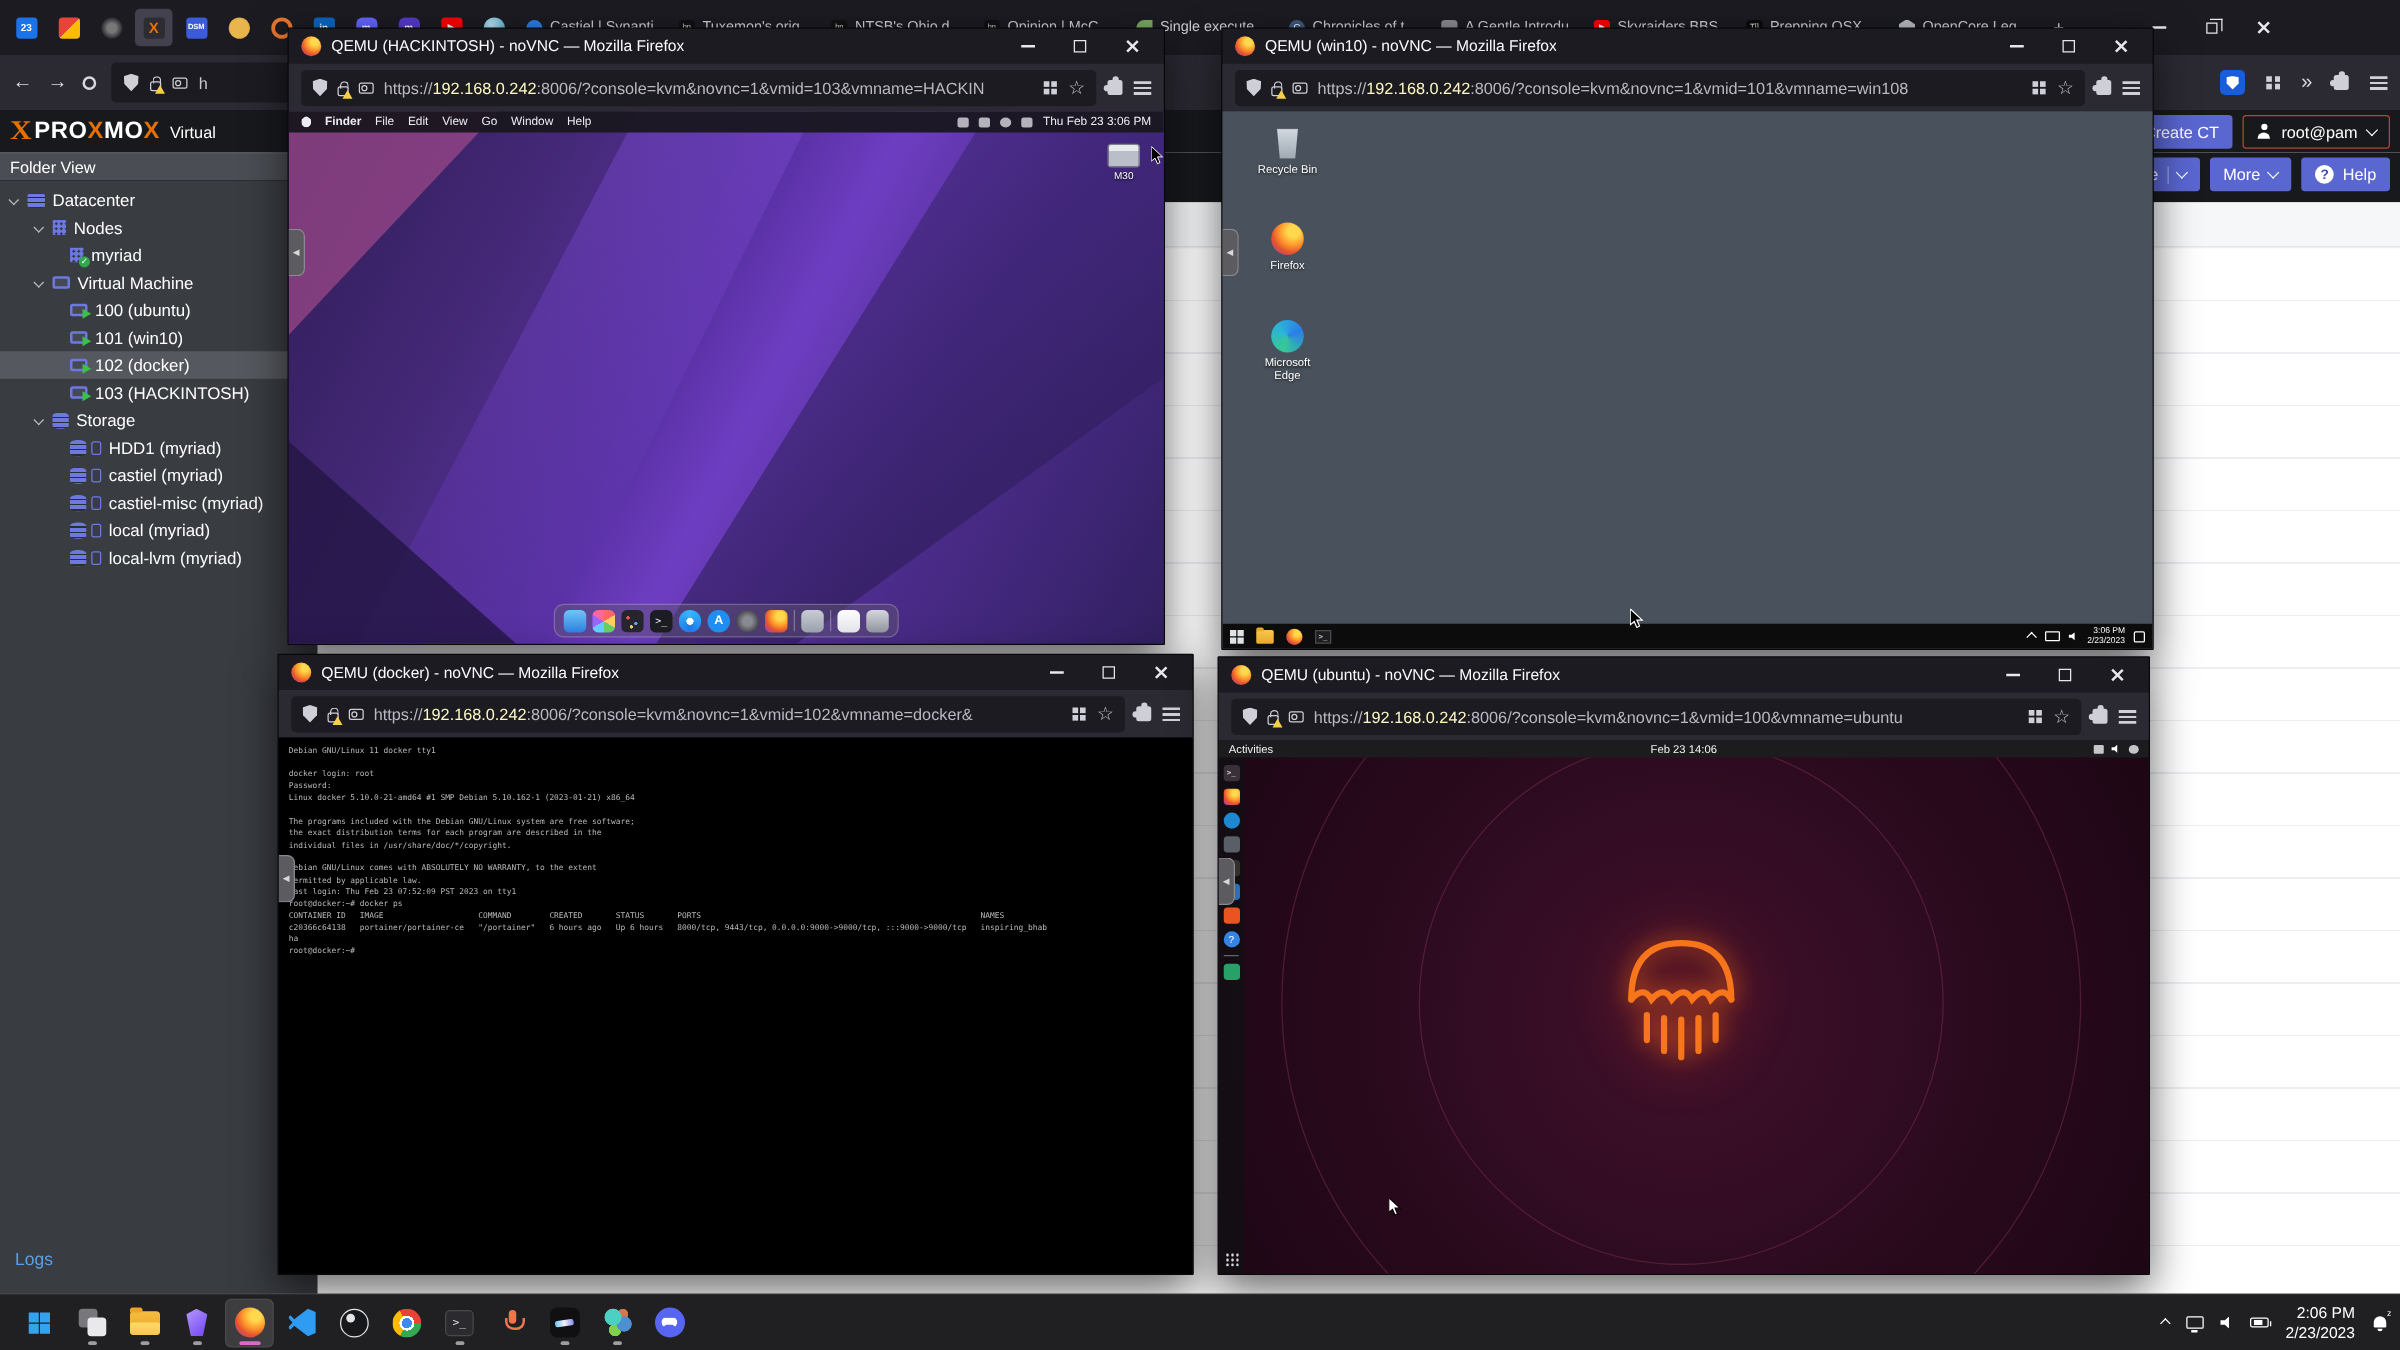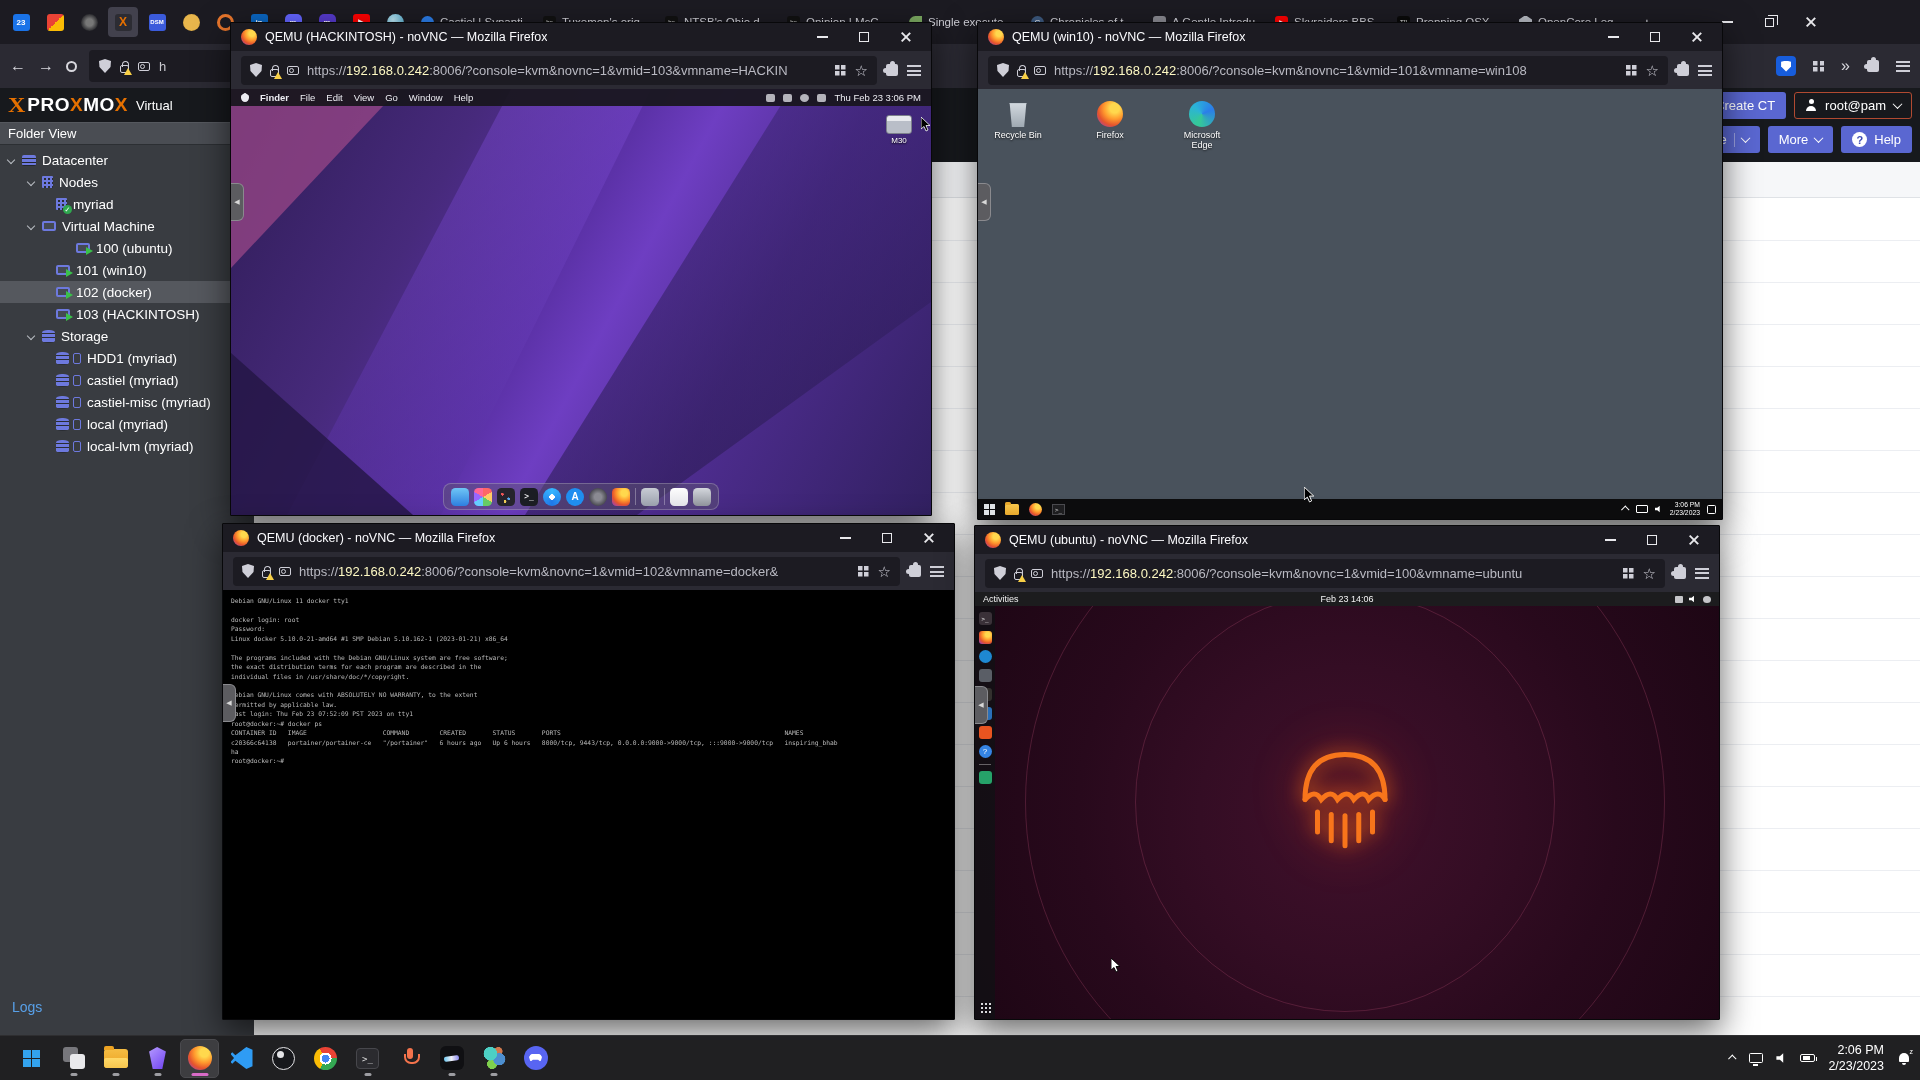--- a/index.html
+++ b/index.html
@@ -127,21 +127,21 @@
 .cput{height:13px;background:#2d2d31;border-radius:4px 4px 0 0;color:#bdbdc4;font-size:7.5px;display:flex;align-items:center;justify-content:center;position:relative}
 .cpudots{position:absolute;left:4px;top:4.5px;width:4px;height:4px;border-radius:50%;background:#6b6b70;box-shadow:6px 0 0 #6b6b70,12px 0 0 #6b6b70}
 .core{height:32px;position:relative;border-bottom:1px solid #222}
 .core .cl{position:absolute;left:4px;top:2px;color:#e8e8ee;font-size:7px;font-weight:bold}
 .spark{position:absolute;left:2px;right:2px;bottom:1px;height:8px;background:repeating-linear-gradient(90deg,#44a33c 0 1px,transparent 1px 2.6px)}
 .spark::after{content:'';position:absolute;left:58%;bottom:0;width:9px;height:13px;background:repeating-linear-gradient(90deg,#b5463a 0 1px,transparent 1px 2.4px)}
 .spark::before{content:'';position:absolute;left:20%;bottom:0;width:7px;height:10px;background:repeating-linear-gradient(90deg,#b5463a 0 1px,transparent 1px 2.4px)}
 
 
 .w10{background:#49525c}
-.w10icons{position:absolute;left:8px;top:12px;display:flex;flex-direction:row;gap:28px;z-index:3}
+.w10icons{position:absolute;left:20px;top:12px;display:flex;flex-direction:column;gap:38px;z-index:3}
 .w10i{width:64px;display:flex;flex-direction:column;align-items:center;gap:3px}
 .w10i .lb{color:#fff;font-size:9px;text-align:center;text-shadow:0 1px 2px rgba(0,0,0,.8);line-height:1.15}
 .binbox{width:22px;height:26px;background:linear-gradient(180deg,#d7dde3,#9fa9b2);clip-path:polygon(12% 8%,88% 8%,78% 100%,22% 100%);position:relative}
 .binbox::before{content:'';position:absolute;top:0;left:2px;right:2px;height:3px;background:#c2cad1}
 .edgec{width:26px;height:26px;border-radius:50%;background:conic-gradient(from 210deg,#35c79a,#2bb3d9 30%,#2b7de9 60%,#35c79a 95%)}
 .w10bar{position:absolute;left:0;right:0;bottom:0;height:20px;background:#0c0c0d;display:flex;align-items:center;gap:10px;padding:0 6px;z-index:6}
 .w10start{width:11px;height:11px;background:linear-gradient(#dfe3e6,#dfe3e6) 0 0/5px 5px no-repeat,linear-gradient(#dfe3e6,#dfe3e6) 6px 0/5px 5px no-repeat,linear-gradient(#dfe3e6,#dfe3e6) 0 6px/5px 5px no-repeat,linear-gradient(#dfe3e6,#dfe3e6) 6px 6px/5px 5px no-repeat}
 .w10fold{width:14px;height:11px;background:linear-gradient(180deg,#f7c74c,#e8a92d);border-radius:1.5px;position:relative}
 .w10fold::before{content:'';position:absolute;top:-2px;left:0;width:6px;height:3px;background:#e8a92d;border-radius:1.5px 1.5px 0 0}
 .w10cmd{width:13px;height:11px;background:#1e1e20;border:1px solid #4a4a4e;color:#ddd;font-size:6px;line-height:9px;text-align:center;font-family:"DejaVu Sans Mono",monospace}
@@ -393,21 +393,21 @@
         </div>
       <div class="trow" style="padding-left:56px">
           <span class="ic ic-bld chk"></span>
           <span>myriad</span>
         </div>
       <div class="trow" style="padding-left:28px">
           <span class="crt"></span>
           <span class="ic ic-mon"></span>
           <span>Virtual Machine</span>
         </div>
-      <div class="trow" style="padding-left:76px">
+      <div class="trow" style="padding-left:56px">
           <span class="ic ic-mon play"></span>
           <span>100 (ubuntu)</span>
         </div>
       <div class="trow" style="padding-left:56px">
           <span class="ic ic-mon play"></span>
           <span>101 (win10)</span>
         </div>
       <div class="trow sel" style="padding-left:56px">
           <span class="ic ic-mon play"></span>
           <span>102 (docker)</span>

